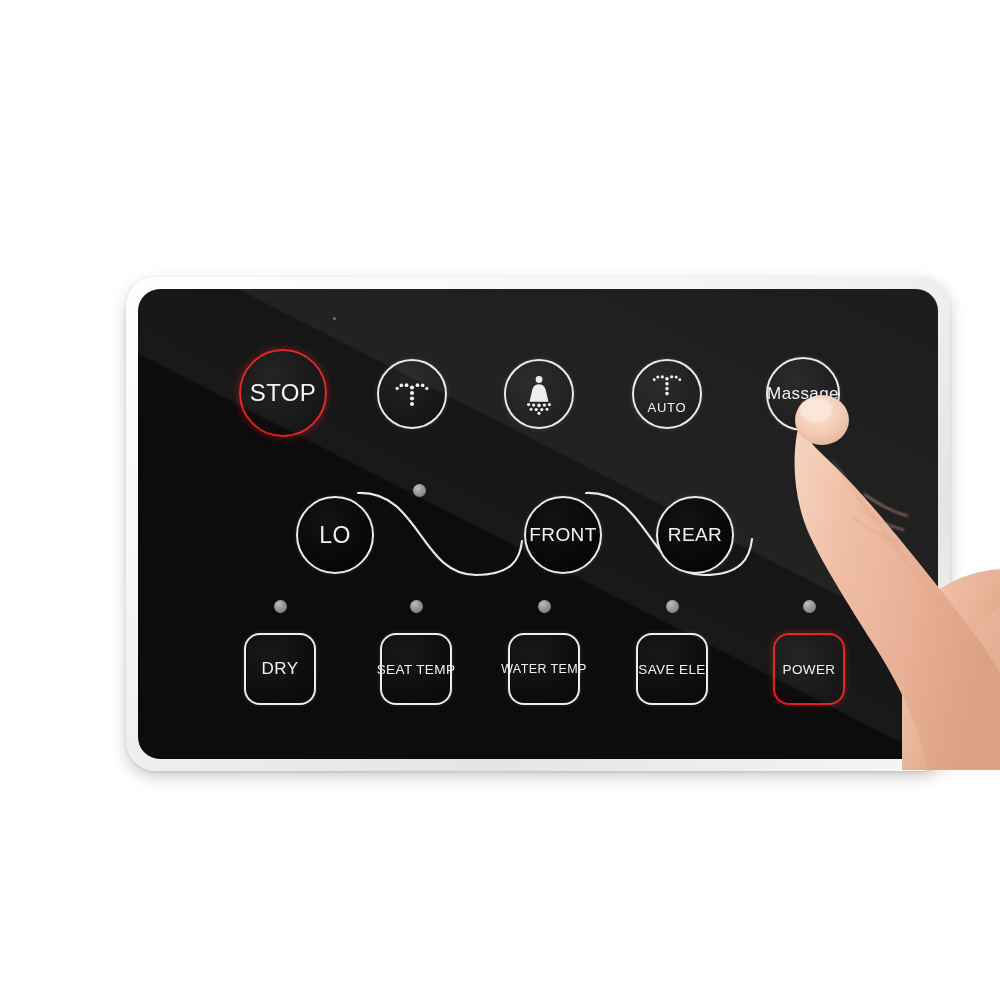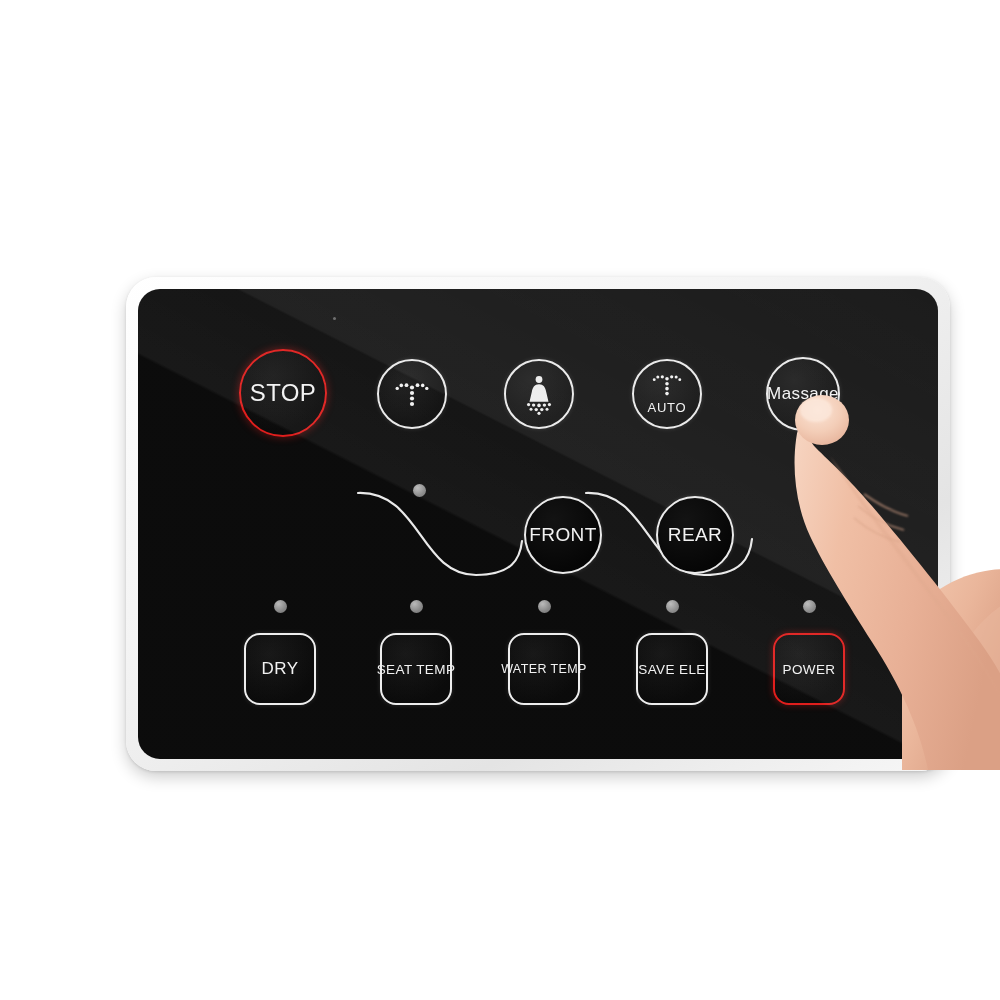--- a/index.html
+++ b/index.html
@@ -192,20 +192,23 @@
     <div class="circ" style="left:628px; top:68px; width:74px; height:74px;">
       <span class="lbl circ-lbl small">Massage</span>
     </div>
 
     <div class="led" style="left:275px; top:195px;"></div>
 
     <svg class="swoosh" style="left:186px; top:190px;" width="220" height="110" viewBox="0 0 220 110">
       <path d="M34 14 C 96 12, 96 96, 152 96 C 188 96, 196 80, 198 62" stroke="#e9e9e9" stroke-width="2.2" fill="none" stroke-linecap="round"></path>
     </svg>
 
+    <div class="circ2" style="left:158px; top:207px; width:78px; height:78px;">
+      <span class="lbl circ2-lbl">LO</span>
+    </div>
 
 
     <svg class="swoosh" style="left:414px; top:190px;" width="220" height="110" viewBox="0 0 220 110">
       <path d="M34 14 C 96 12, 96 96, 152 96 C 190 96, 198 78, 200 60" stroke="#e9e9e9" stroke-width="2.2" fill="none" stroke-linecap="round"></path>
     </svg>
 
     <div class="circ2" style="left:518px; top:207px; width:78px; height:78px;">
       <span class="lbl circ2-lbl sm">REAR</span>
     </div>
 

